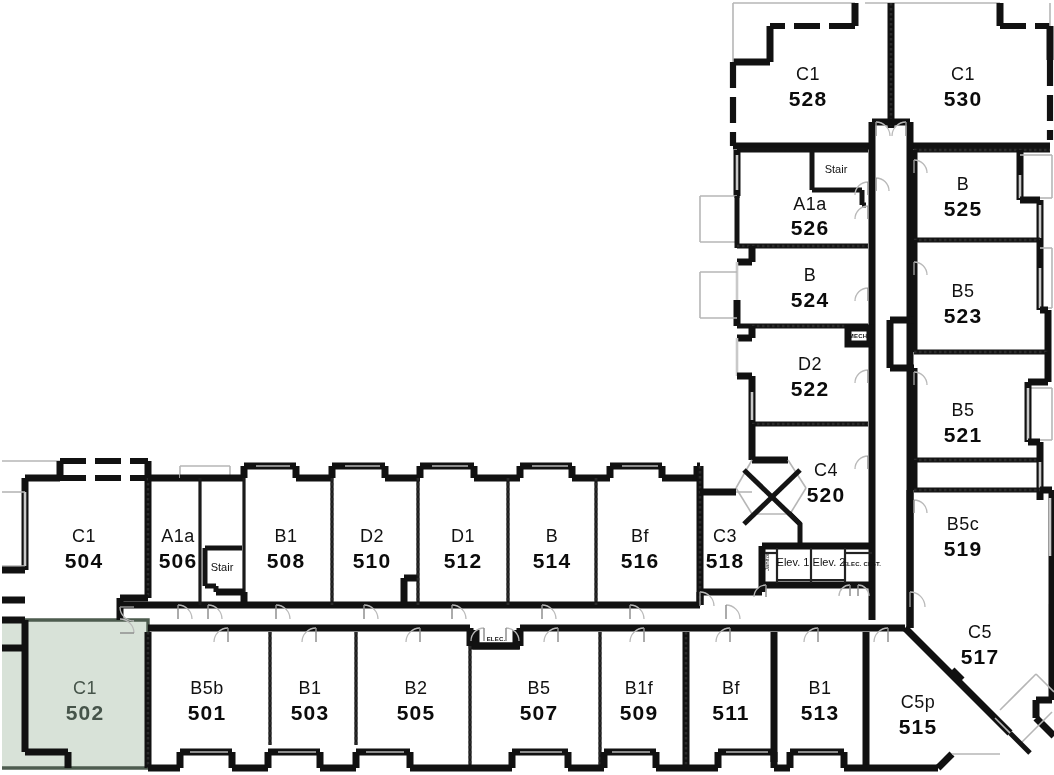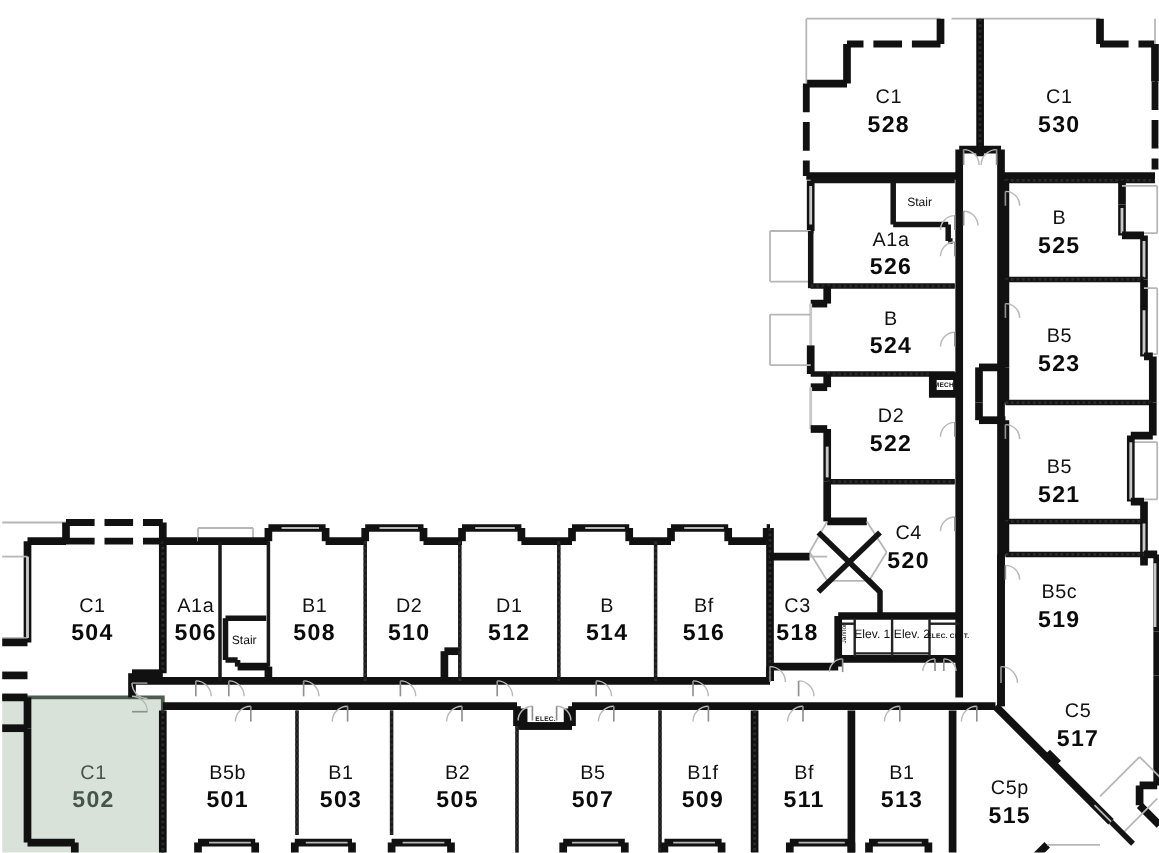--- a/index.html
+++ b/index.html
@@ -11,21 +11,20 @@
     width: 1054px;
     height: 775px;
     overflow: hidden;
     font-family: "Liberation Sans", sans-serif;
   }
   #plan-root {
     position: relative;
     width: 1054px;
     height: 721px;
     background: #ffffff;
-    margin-top: 14px;
   }
   svg.plan {
     position: absolute;
     top: 0; left: 0;
     width: 1054px;
     height: 775px;
     display: block;
   }
   
   .wall-heavy  { stroke: #111111; stroke-width: 7;   fill: none; stroke-linecap: butt; }

